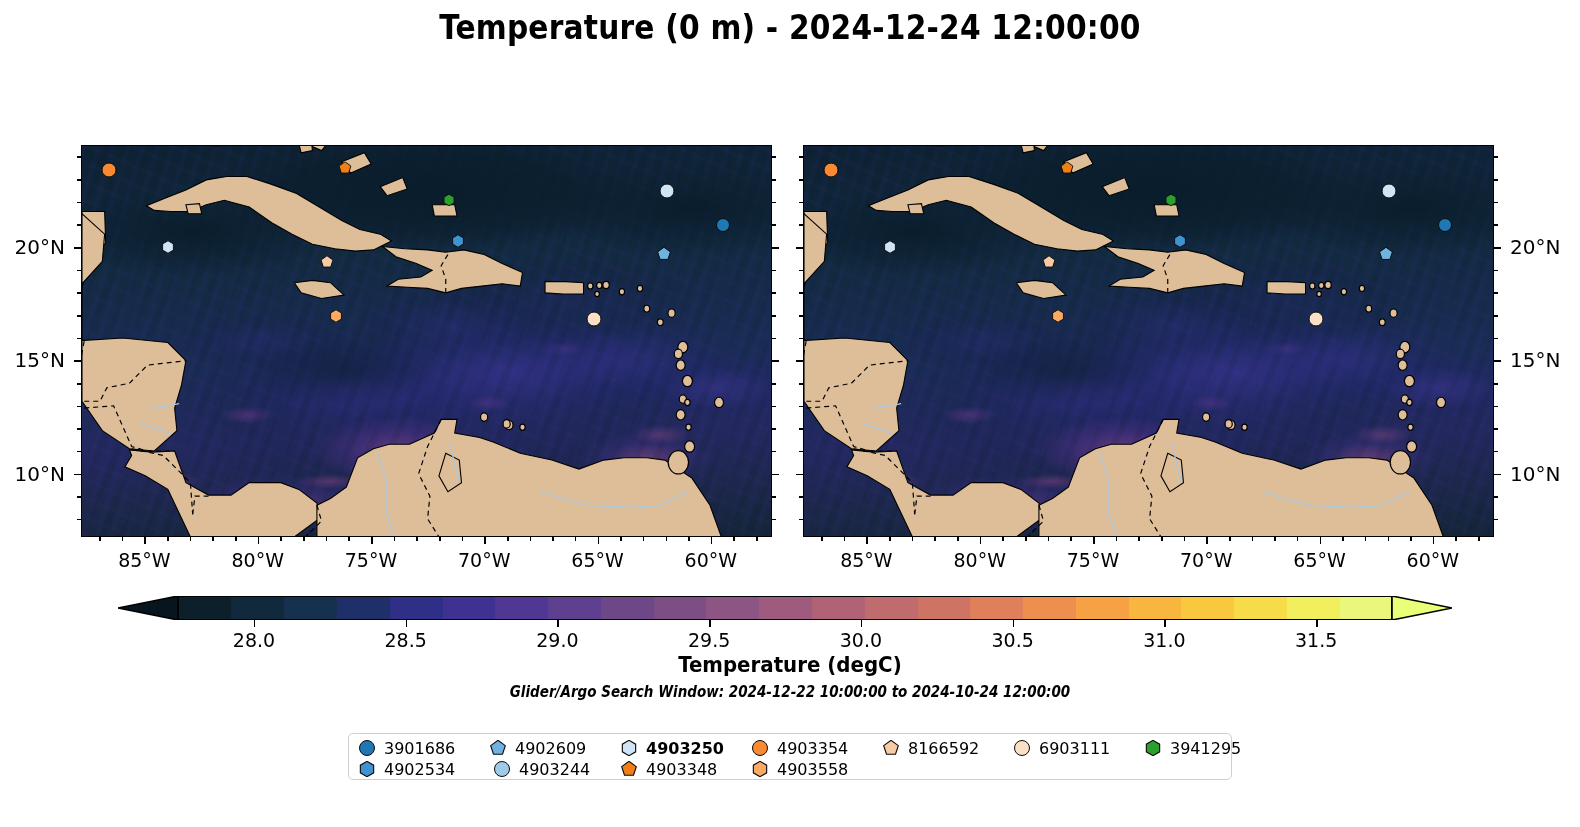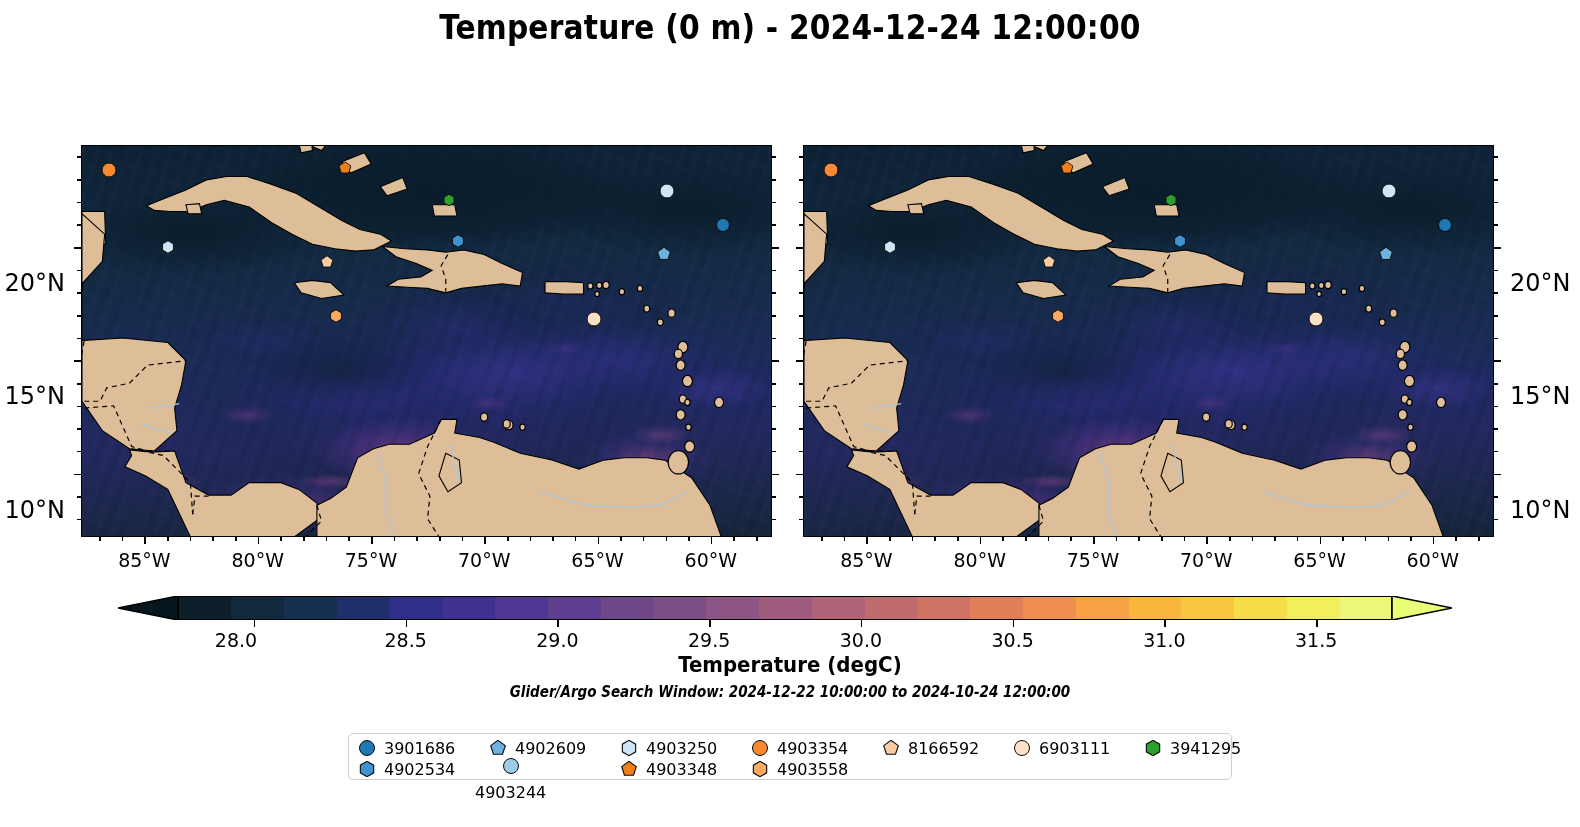--- a/index.html
+++ b/index.html
@@ -63,21 +63,21 @@
   }
   .land-svg{position:absolute;inset:0;}
 
   
   .tick{position:absolute;background:#000;}
   .xtick{width:1.6px;height:7px;}
   .xtick.minor{height:4px;}
   .ytick{height:1.6px;width:7px;}
   .ytick.minor{width:4px;}
   .xlab{position:absolute;font-size:19px;transform:translateX(-50%);white-space:nowrap;}
-  .ylab{position:absolute;font-size:24px;transform:translateY(-50%);white-space:nowrap;margin-top:36px;}
+  .ylab{position:absolute;font-size:20px;transform:translateY(-50%);white-space:nowrap;}
 
   
   .mk{position:absolute;transform:translate(-50%,-50%);}
   .mk-circle{border-radius:50%;border:1.3px solid #0b0b0b;box-sizing:border-box;}
 
   
   #cbar-wrap{position:absolute;left:118px;top:596px;width:1334px;height:24px;}
   #cbar-body{position:absolute;left:60px;top:0;width:1214px;height:24px;}
   .cb-seg{position:absolute;top:0;height:100%;}
   #cbar-body .edge{position:absolute;inset:0;border:1.3px solid #000;box-sizing:border-box;pointer-events:none;}
@@ -545,21 +545,21 @@
       <div class="cb-seg" style="left: 158.348px; width: 53.3826px; background: rgb(30, 47, 106);"></div>
       <div class="cb-seg" style="left: 105.565px; width: 53.3826px; background: rgb(22, 48, 79);"></div>
       <div class="cb-seg" style="left: 52.7826px; width: 53.3826px; background: rgb(16, 41, 60);"></div>
       <div class="cb-seg" style="left: 0px; width: 53.3826px; background: rgb(13, 31, 43);"></div>
       <div class="edge"></div>
     </div>
   <div class="cb-arrow" id="cb-arrow-right" style="left: 1274px;"><svg width="60" height="24" viewBox="0 0 60 24">
         <polygon points="60,12 0,0 0,24" fill="#eaff78" stroke="#000" stroke-width="1.6"></polygon>
       </svg></div>
 <div class="cbtick" style="left: 135.875px;"></div>
-    <div class="cblab" style="left: 118px; text-align: center;">28.0</div>
+    <div class="cblab" style="left: 136px; text-align: center;">28.0</div>
     <div class="cbtick" style="left: 287.625px;"></div>
     <div class="cblab" style="left: 287.625px;">28.5</div>
     <div class="cbtick" style="left: 439.375px;"></div>
     <div class="cblab" style="left: 439.375px;">29.0</div>
     <div class="cbtick" style="left: 591.125px;"></div>
     <div class="cblab" style="left: 591.125px;">29.5</div>
     <div class="cbtick" style="left: 742.875px;"></div>
     <div class="cblab" style="left: 742.875px;">30.0</div>
     <div class="cbtick" style="left: 894.625px;"></div>
     <div class="cblab" style="left: 894.625px;">30.5</div>
@@ -582,21 +582,21 @@
       <div class="lg-item" style="left: 141px;">
         <div class="lg-mk">
           <div style="width: 16px; height: 16px; position: absolute; left: 0px; top: 0px;">
             <svg viewBox="0 0 100 100" width="16" height="16" style="display:block">
               <polygon points="50.00,2.00 95.65,35.17 78.21,88.83 21.79,88.83 4.35,35.17" fill="#6fb2e0" stroke="#0b0b0b" stroke-width="7"></polygon>
             </svg>
           </div>
         </div>
         <span class="lg-txt">4902609</span>
       </div>
-      <div class="lg-item" style="left: 272px;">
+      <div class="lg-item" style="left: 272px; font-weight: bold;">
         <div class="lg-mk">
           <div style="width: 16px; height: 16px; position: absolute; left: 0px; top: 0px;">
             <svg viewBox="0 0 100 100" width="16" height="16" style="display:block">
               <polygon points="50.00,2.00 91.57,26.00 91.57,74.00 50.00,98.00 8.43,74.00 8.43,26.00" fill="#cfe4f5" stroke="#0b0b0b" stroke-width="7"></polygon>
             </svg>
           </div>
         </div>
         <span class="lg-txt">4903250</span>
       </div>
       <div class="lg-item" style="left: 403px;">
@@ -636,21 +636,21 @@
       <div class="lg-item" style="left: 10px;">
         <div class="lg-mk">
           <div style="width: 16px; height: 16px; position: absolute; left: 0px; top: 0px;">
             <svg viewBox="0 0 100 100" width="16" height="16" style="display:block">
               <polygon points="50.00,2.00 91.57,26.00 91.57,74.00 50.00,98.00 8.43,74.00 8.43,26.00" fill="#3e93d0" stroke="#0b0b0b" stroke-width="7"></polygon>
             </svg>
           </div>
         </div>
         <span class="lg-txt">4902534</span>
       </div>
-      <div class="lg-item" style="left: 126px; flex-direction: column;">
+      <div class="lg-item" style="left: 145px;">
         <div class="lg-mk">
           <div class="mk-circle" style="width: 16px; height: 16px; background: rgb(158, 203, 232); border: 1.4px solid rgb(11, 11, 11); box-sizing: border-box; position: absolute; left: 0px; top: 0px;"></div>
         </div>
         <span class="lg-txt">4903244</span>
       </div>
       <div class="lg-item" style="left: 272px;">
         <div class="lg-mk">
           <div style="width: 16px; height: 16px; position: absolute; left: 0px; top: 0px;">
             <svg viewBox="0 0 100 100" width="16" height="16" style="display:block">
               <polygon points="50.00,2.00 95.65,35.17 78.21,88.83 21.79,88.83 4.35,35.17" fill="#f07f17" stroke="#0b0b0b" stroke-width="7"></polygon>

